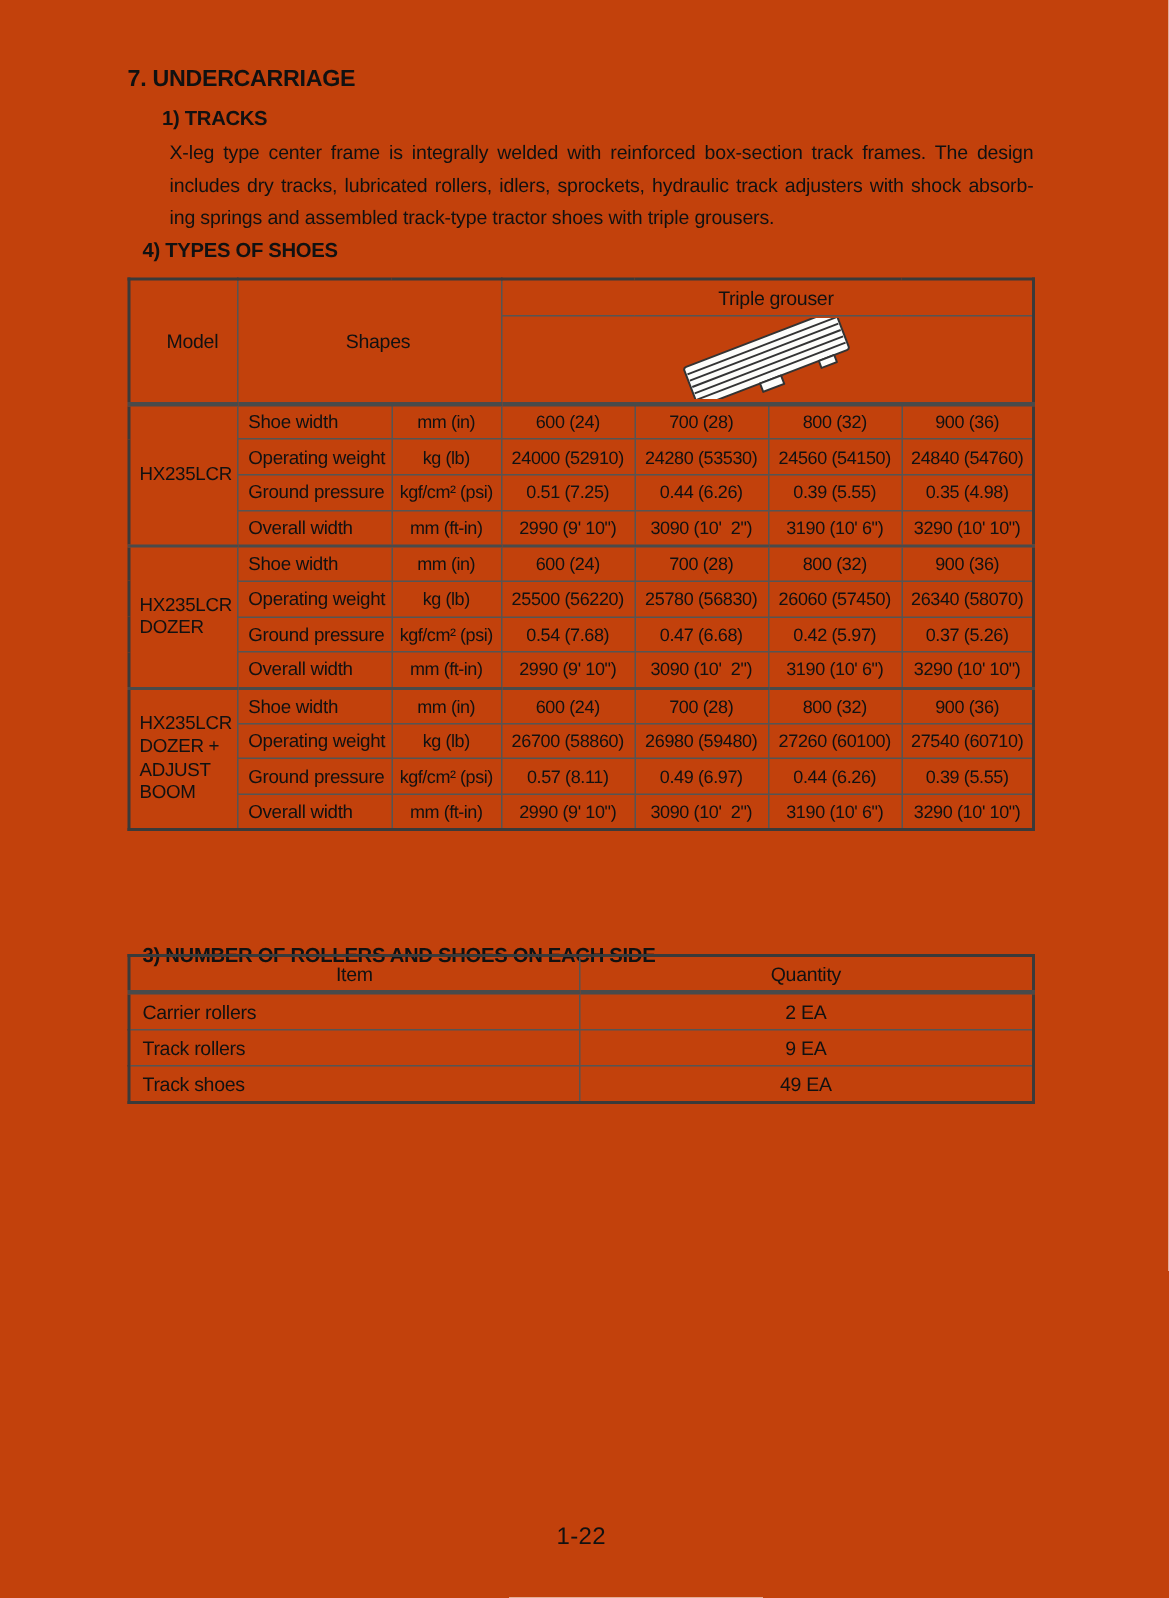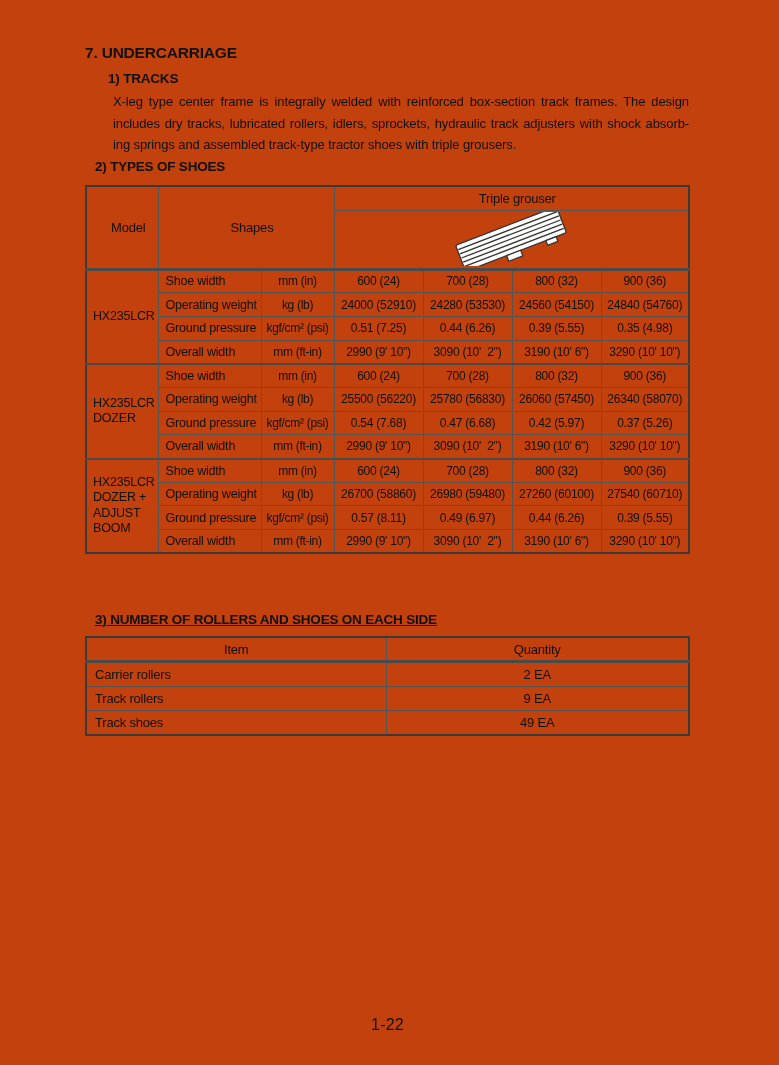--- a/index.html
+++ b/index.html
@@ -16,21 +16,21 @@
   .title-h1 {
     position: absolute; left: 85px; top: 44px;
     font-size: 15.5px; font-weight: bold; letter-spacing: -0.2px;
   }
   .h2 {
     position: absolute;
     font-size: 13.5px; font-weight: bold; letter-spacing: -0.2px;
   }
   .h2-tracks  { left: 97px; top: 71px; margin-left: 11px; }
   .h2-shoes   { left: 95px; top: 159px; }
-  .h2-rollers { left: 95px; top: 612px; text-decoration: underline; }
+  .h2-rollers { left: 95px; top: 629px; }
   .para {
     position: absolute; left: 113px; top: 91px; width: 576px;
     font-size: 13px; line-height: 21.5px; letter-spacing: -0.1px;
   }
   .para .jline { text-align: justify; text-align-last: justify; }
   .para .lastline { text-align: left; }
 
   
   table { border-collapse: collapse; table-layout: fixed; }
   .t1 {
@@ -85,21 +85,21 @@
   <div class="title-h1">7. UNDERCARRIAGE</div>
 
   <div class="h2 h2-tracks">1) TRACKS</div>
 
   <div class="para">
     <div class="jline">X-leg type center frame is integrally welded with reinforced box-section track frames. The design</div>
     <div class="jline">includes dry tracks, lubricated rollers, idlers, sprockets, hydraulic track adjusters with shock absorb-</div>
     <div class="lastline">ing springs and assembled track-type tractor shoes with triple grousers.</div>
   </div>
 
-  <div class="h2 h2-shoes">2) TYPES OF SHOES</div>
+  <div class="h2 h2-shoes">4) TYPES OF SHOES</div>
 
   <table class="t1">
     <colgroup>
       <col style="width:72px">
         <col style="width:103px">
         <col style="width:73px">
       <col style="width:89px">
         <col style="width:89px">
         <col style="width:89px">
         <col style="width:88px">

